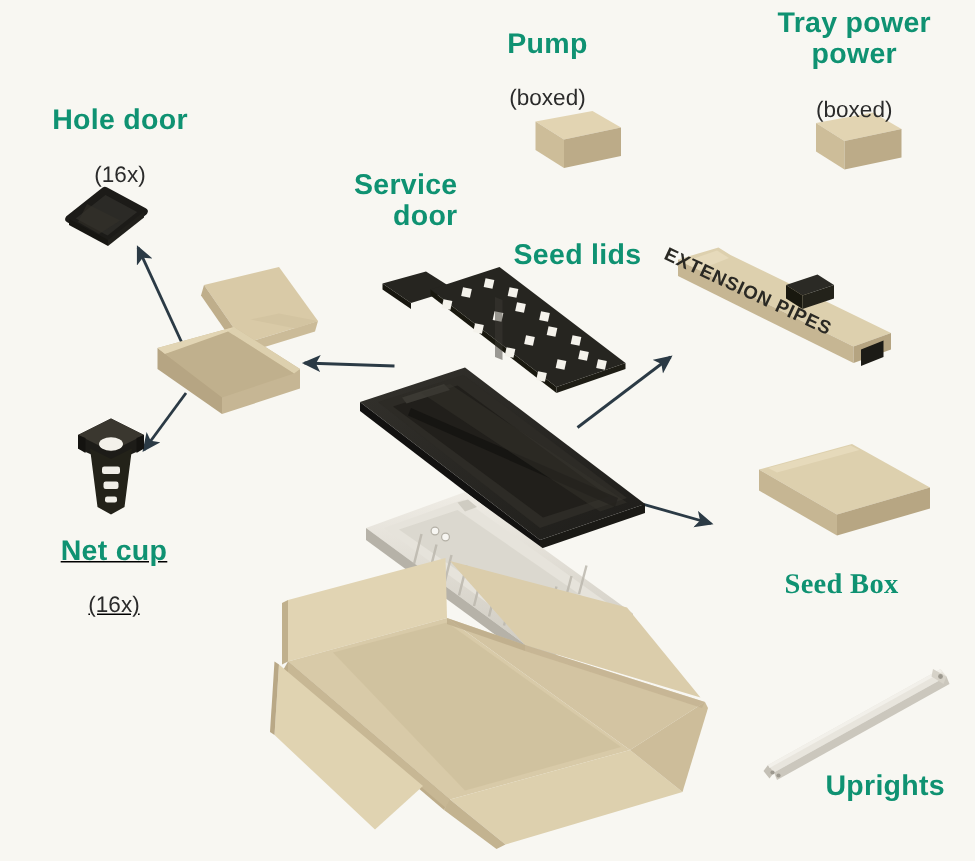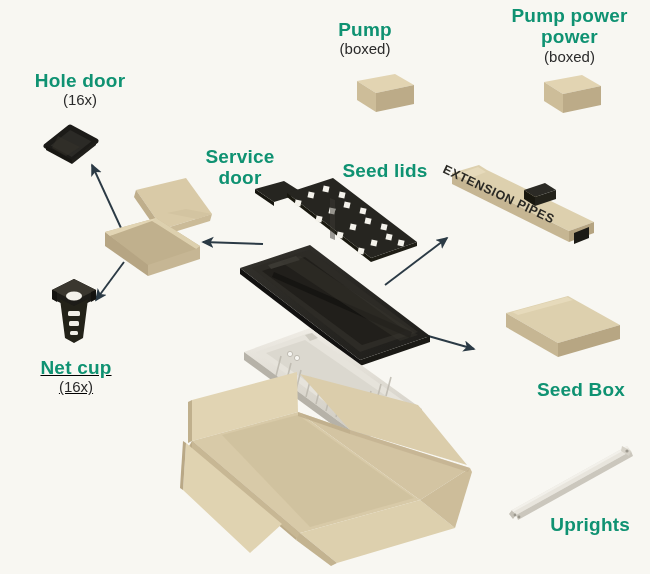--- a/index.html
+++ b/index.html
@@ -26,21 +26,21 @@
     color: #0f9272;
     font-size: 19px;
     font-weight: bold;
     letter-spacing: 0.2px;
   }
   .label .sub {
     display: block;
     color: #2b2b2b;
     font-size: 15px;
     font-weight: normal;
-    margin-top: 1px;
+    margin-top: 18px;
   }
   svg.scene {
     position: absolute;
     left: 0;
     top: 0;
     width: 650px;
     height: 574px;
   }
 </style>
 </head>
@@ -250,46 +250,46 @@
       <circle cx="519" cy="517" r="1.4" fill="#9d998f"></circle>
     </g>
 
   </svg>
 
   <div class="label" style="left:10px; top:70px; width:140px;">
     <span class="title">Hole door</span>
     <span class="sub">(16x)</span>
   </div>
 
-  <div class="label" style="left:175px; top:146px; width:130px;">
+  <div class="label" style="left:175px; top:113px; width:130px;text-align:right;">
     <span class="title">Service</span>
     <span class="title">door</span>
   </div>
 
   <div class="label" style="left:310px; top:19px; width:110px;">
     <span class="title">Pump</span>
     <span class="sub">(boxed)</span>
   </div>
 
   <div class="label" style="left:492px; top:5px; width:155px;">
-    <span class="title">Pump power</span>
+    <span class="title">Tray power</span>
     <span class="title">power</span>
     <span class="sub">(boxed)</span>
   </div>
 
   <div class="label" style="left:330px; top:160px; width:110px;">
     <span class="title">Seed lids</span>
   </div>
 
   <div class="label" style="left:16px; top:357px; width:120px;text-decoration:underline;">
     <span class="title">Net cup</span>
     <span class="sub">(16x)</span>
   </div>
 
-  <div class="label" style="left:516px; top:379px; width:130px;">
+  <div class="label" style="left:496px; top:379px; width:130px;font-family:Liberation Serif, serif;">
     <span class="title">Seed Box</span>
   </div>
 
   <div class="label" style="left:505px; top:514px; width:125px;text-align:right;">
     <span class="title">Uprights</span>
   </div>
 
 </div>
 
 </body></html>

